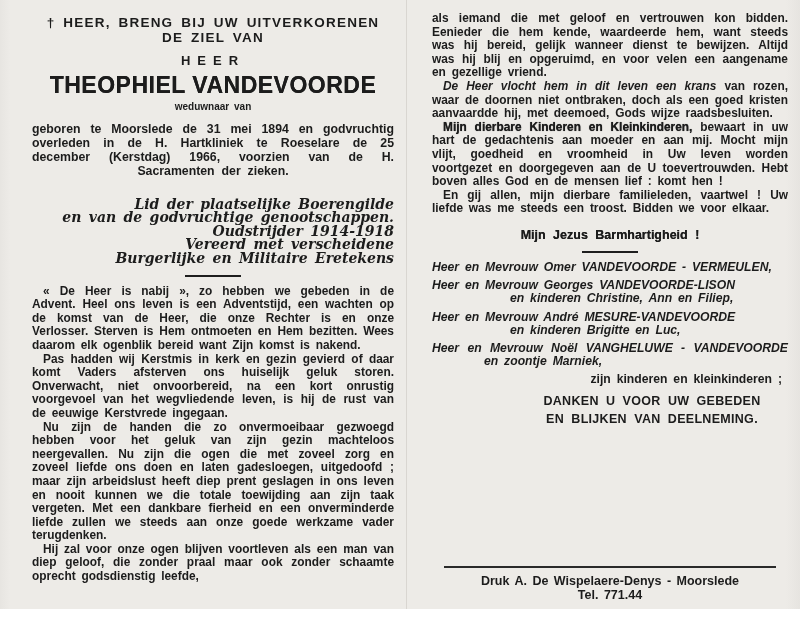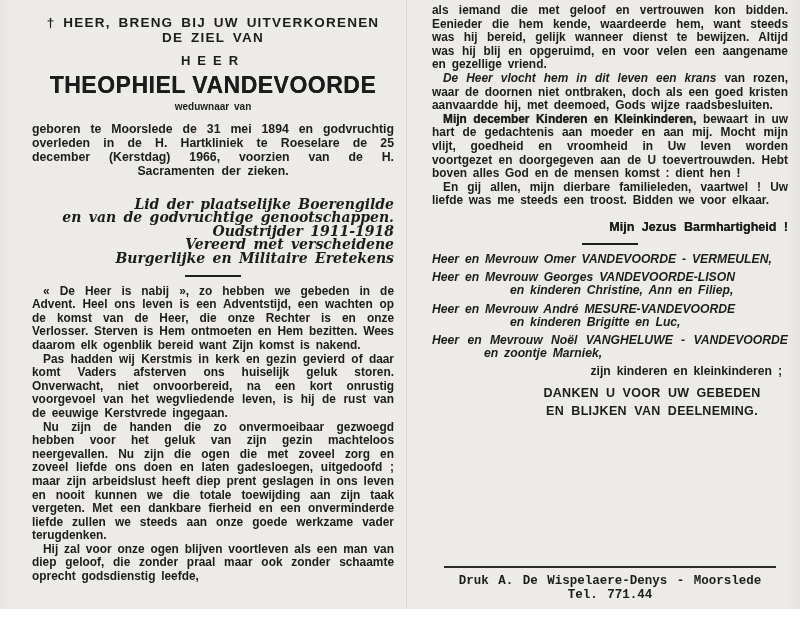--- a/index.html
+++ b/index.html
@@ -47,33 +47,33 @@
   
   .body-p{
     margin:0;font-size:11.9px;line-height:13.6px;font-weight:bold;
     text-align:justify;word-spacing:2.5px;text-indent:11px;
   }
   .body-p.no-indent{text-indent:0;}
   .lead-italic{font-style:italic;}
   .lead-xbold{text-shadow:0 0 0.7px #1c1c1c;}
 
   
-  .prayer{margin-top:12px;text-align:right;font-size:12.5px;font-weight:bold;word-spacing:4px;text-shadow:0 0 0.6px #1c1c1c;}
+  .prayer{margin-top:12px;text-align:center;font-size:12.5px;font-weight:bold;word-spacing:4px;text-shadow:0 0 0.6px #1c1c1c;}
   .fam{margin-top:8px;}
   .fam-entry{
     margin:0 0 5px 0;font-size:12.2px;line-height:13.2px;font-weight:bold;
     text-align:justify;word-spacing:2.5px;
     padding-left:52px;text-indent:-52px;font-style:italic;
   }
   .fam-sub{padding-left:26px;text-indent:0;text-align:right;}
   .fam-note{margin:1px 0 6px 0;font-size:12.2px;line-height:13px;font-weight:bold;text-align:right;padding-right:6px;word-spacing:2.5px;}
   .closing{margin-top:3px;padding-left:84px;text-align:center;font-size:12.5px;line-height:18px;font-weight:bold;word-spacing:3.5px;letter-spacing:0.3px;}
   .bottom{position:absolute;left:432px;top:566px;width:356px;}
   .bottom-rule{width:332px;border:0;border-top:2px solid #2a2a2a;margin:0 auto 7px auto;}
-  .printer{text-align:center;font-size:12.5px;line-height:13.8px;font-weight:bold;word-spacing:2px;font-family:Liberation Mono, monospace;}
+  .printer{text-align:center;font-size:12.5px;line-height:13.8px;font-weight:bold;word-spacing:2px;}
 </style>
 </head>
 <body>
 
 <div class="page">
   <div class="fold"></div>
 
   <div class="col col-left">
     <div class="hdr">
       <div class="inv1">† HEER, BRENG BIJ UW UITVERKORENEN</div>
@@ -81,39 +81,39 @@
       <div class="heer">HEER</div>
       <div class="name">THEOPHIEL VANDEVOORDE</div>
       <div class="rel">weduwnaar van</div>
     </div>
 
     <p class="bio">geboren te Moorslede de 31 mei 1894 en godvruchtig overleden in de H. Hartkliniek te Roeselare de 25 december (Kerstdag) 1966, voorzien van de H. Sacramenten der zieken.</p>
 
     <div class="honors">
       <div>Lid der plaatselijke Boerengilde</div>
       <div>en van de godvruchtige genootschappen.</div>
-      <div>Oudstrijder 1911-1918</div>
+      <div>Oudstrijder 1914-1918</div>
       <div>Vereerd met verscheidene</div>
       <div>Burgerlijke en Militaire Eretekens</div>
     </div>
 
     <hr class="divider">
 
     <p class="body-p">« De Heer is nabij », zo hebben we gebeden in de Advent. Heel ons leven is een Adventstijd, een wachten op de komst van de Heer, die onze Rechter is en onze Verlosser. Sterven is Hem ontmoeten en Hem bezitten. Wees daarom elk ogenblik bereid want Zijn komst is nakend.</p>
     <p class="body-p">Pas hadden wij Kerstmis in kerk en gezin gevierd of daar komt Vaders afsterven ons huiselijk geluk storen. Onverwacht, niet onvoorbereid, na een kort onrustig voorgevoel van het wegvliedende leven, is hij de rust van de eeuwige Kerstvrede ingegaan.</p>
     <p class="body-p">Nu zijn de handen die zo onvermoeibaar gezwoegd hebben voor het geluk van zijn gezin machteloos neergevallen. Nu zijn die ogen die met zoveel zorg en zoveel liefde ons doen en laten gadesloegen, uitgedoofd ; maar zijn arbeidslust heeft diep prent geslagen in ons leven en nooit kunnen we die totale toewijding aan zijn taak vergeten. Met een dankbare fierheid en een onverminderde liefde zullen we steeds aan onze goede werkzame vader terugdenken.</p>
     <p class="body-p">Hij zal voor onze ogen blijven voortleven als een man van diep geloof, die zonder praal maar ook zonder schaamte oprecht godsdienstig leefde,</p>
   </div>
 
-  <div class="col col-right" style="top:4px;">
+  <div class="col col-right" style="top:12px;">
     <p class="body-p no-indent">als iemand die met geloof en vertrouwen kon bidden. Eenieder die hem kende, waardeerde hem, want steeds was hij bereid, gelijk wanneer dienst te bewijzen. Altijd was hij blij en opgeruimd, en voor velen een aangename en gezellige vriend.</p>
 
     <p class="body-p"><span class="lead-italic">De Heer vlocht hem in dit leven een krans</span><span> van rozen, waar de doornen niet ontbraken, doch als een goed kristen aanvaardde hij, met deemoed, Gods wijze raadsbesluiten.</span></p>
 
-    <p class="body-p"><span class="lead-xbold">Mijn december Kinderen en Kleinkinderen,</span><span> bewaart in uw hart de gedachtenis aan moeder en aan mij. Mocht mijn vlijt, goedheid en vroomheid in Uw leven worden voortgezet en doorgegeven aan de U toevertrouwden. Hebt boven alles God en de mensen komst : dient hen !</span></p>
+    <p class="body-p"><span class="lead-xbold">Mijn dierbare Kinderen en Kleinkinderen,</span><span> bewaart in uw hart de gedachtenis aan moeder en aan mij. Mocht mijn vlijt, goedheid en vroomheid in Uw leven worden voortgezet en doorgegeven aan de U toevertrouwden. Hebt boven alles God en de mensen lief : komt hen !</span></p>
 
     <p class="body-p">En gij allen, mijn dierbare familieleden, vaartwel ! Uw liefde was me steeds een troost. Bidden we voor elkaar.</p>
 
     <div class="prayer">Mijn Jezus Barmhartigheid !</div>
 
     <hr class="divider">
 
     <div class="fam">
       <p class="fam-entry">Heer en Mevrouw Omer VANDEVOORDE - VERMEULEN,</p>
       <p class="fam-entry">

